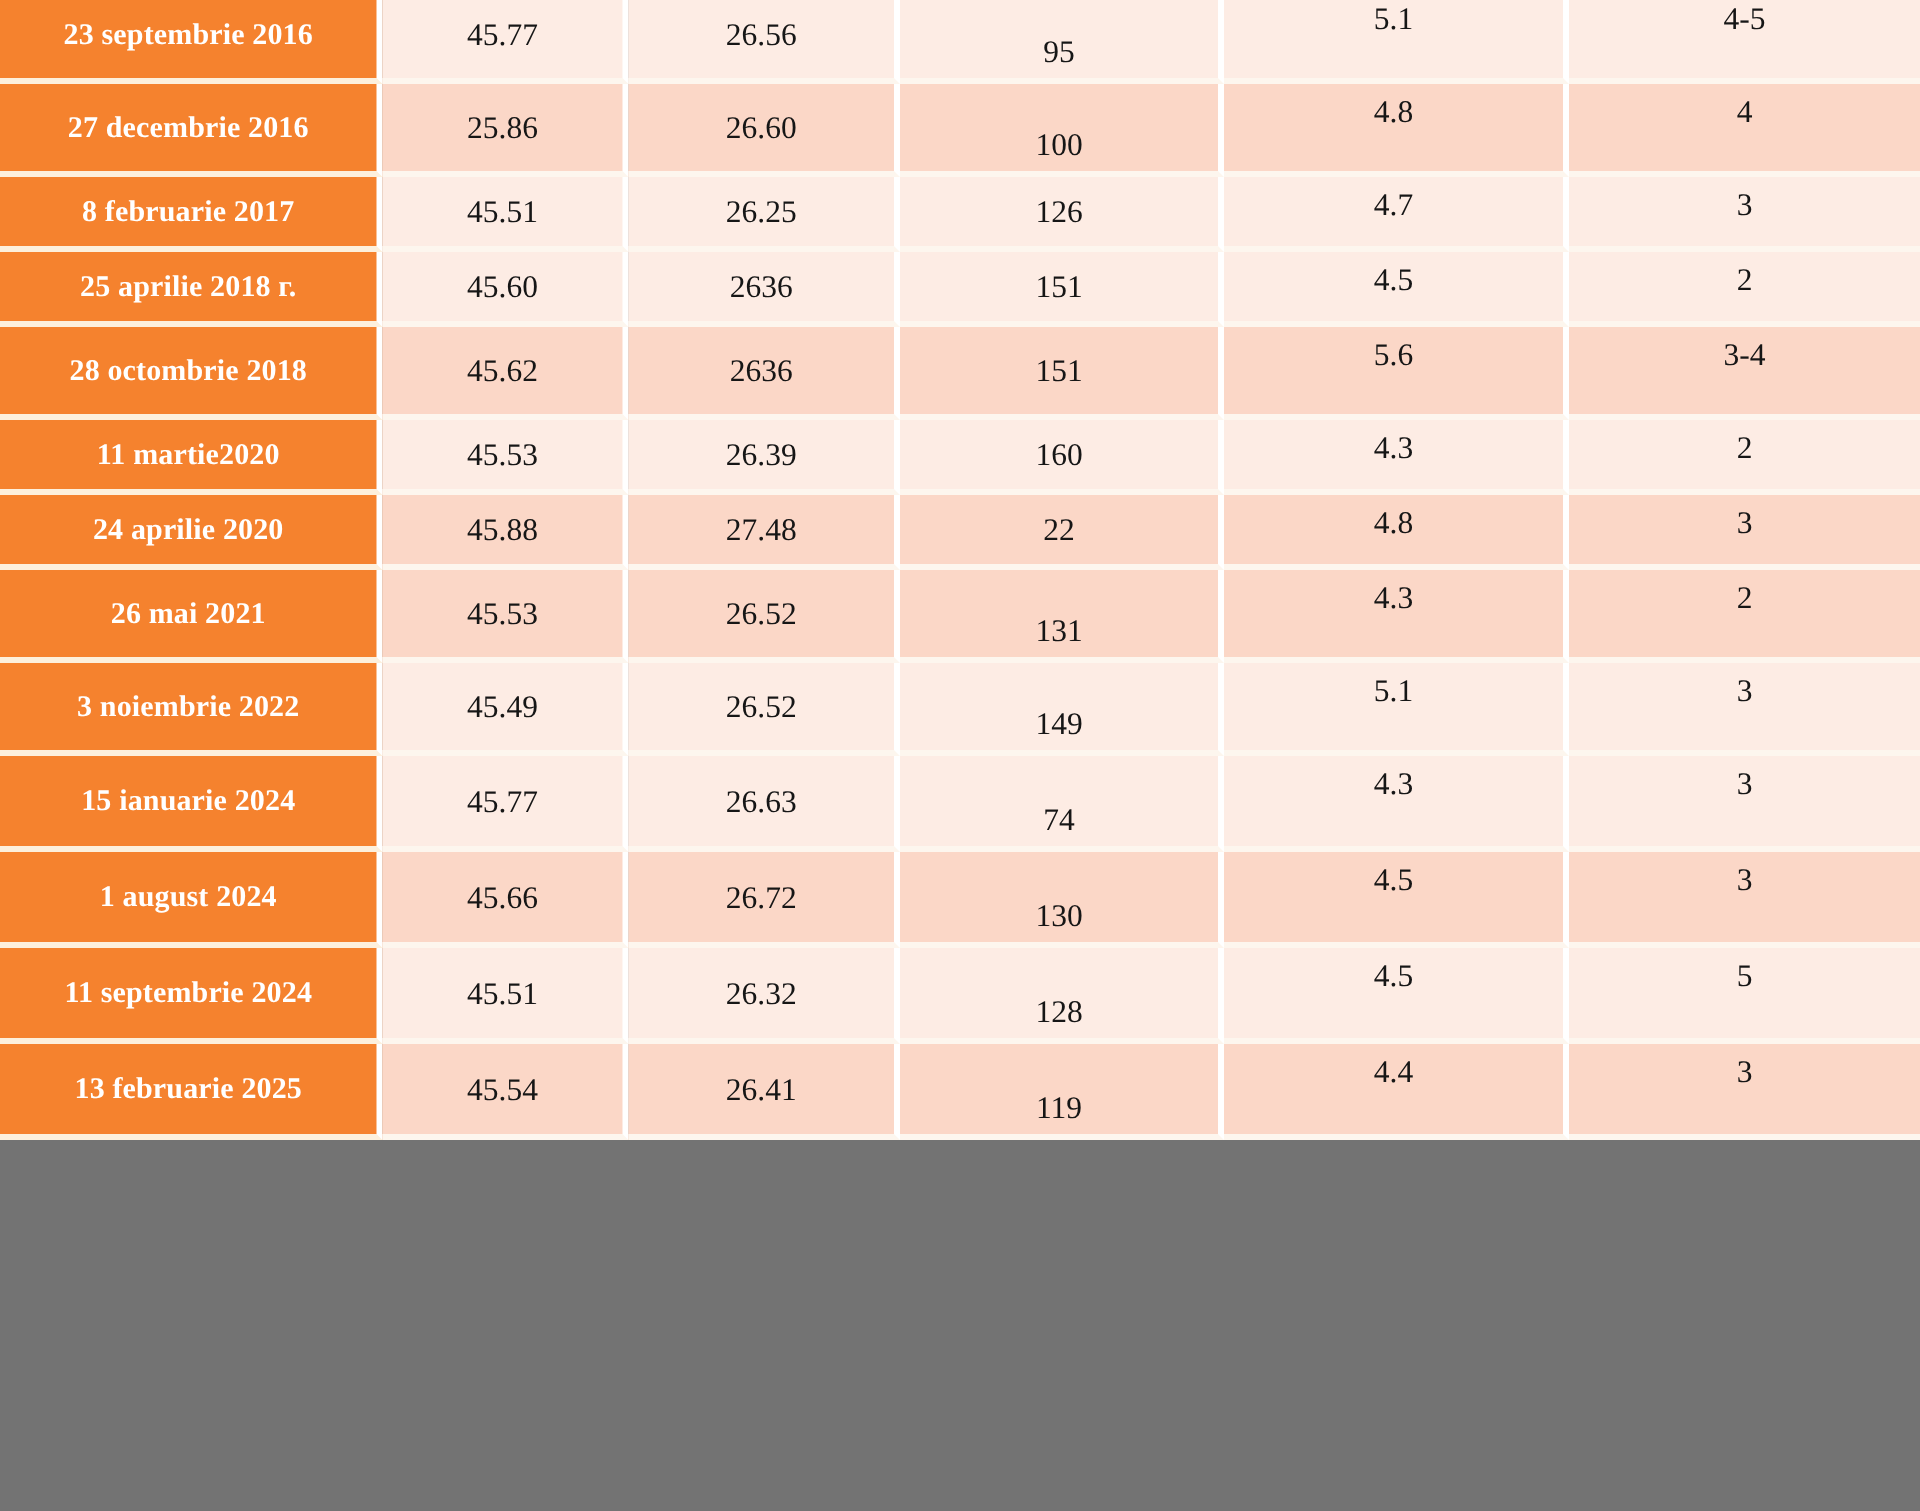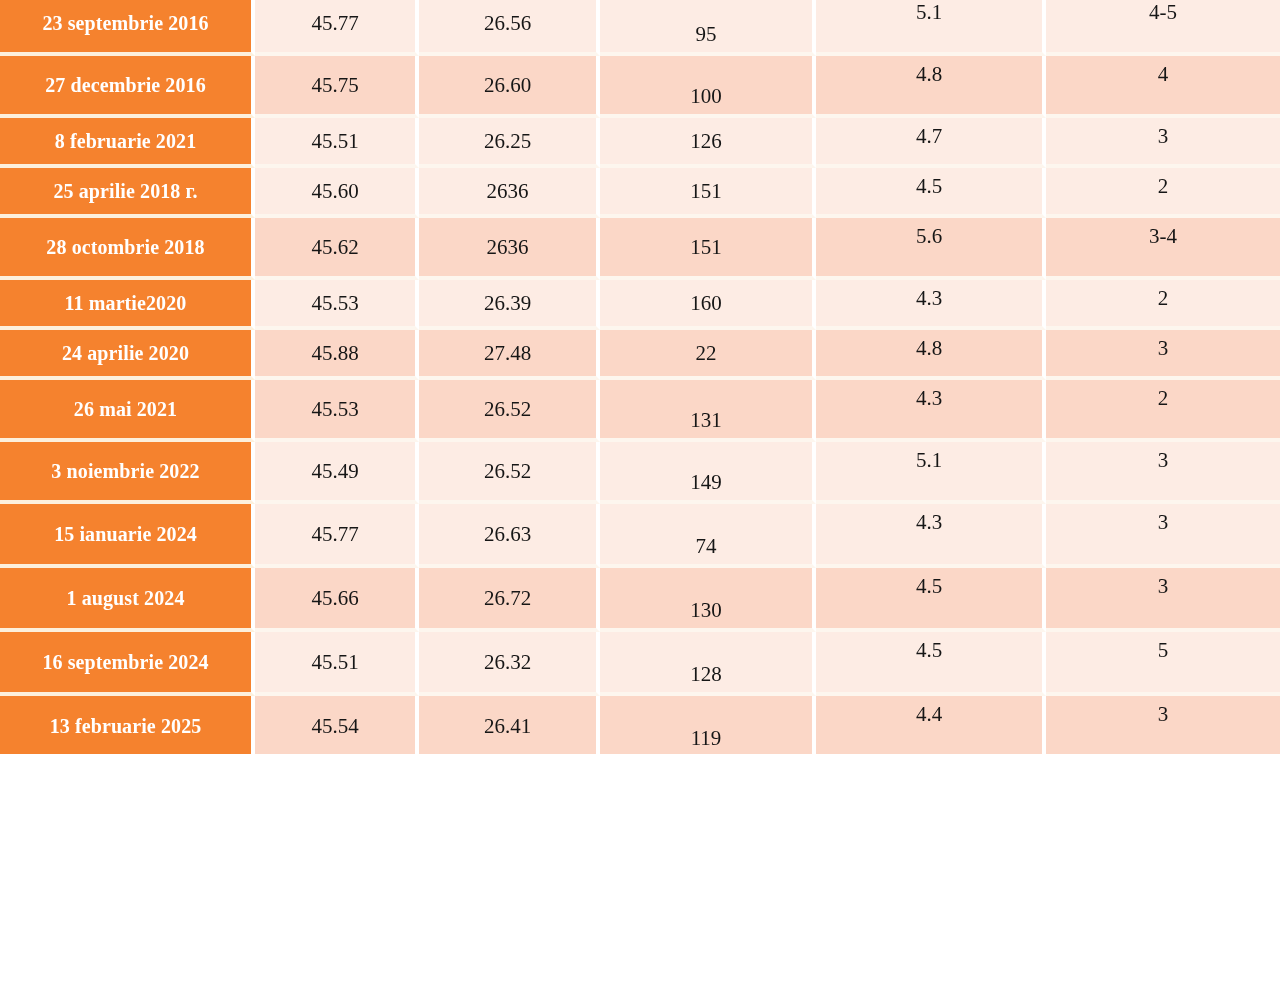--- a/index.html
+++ b/index.html
@@ -9,21 +9,21 @@
   }
   body {
     width: 1280px;
     height: 1007px;
     overflow: hidden;
     font-family: "Liberation Serif", "DejaVu Serif", serif;
   }
 
   #table-root {
     width: 1280px;
-    height: 754px;
+    height: 1007px;
     position: relative;
     overflow: hidden;
     background: #737373;
   }
 
   .data-table {
     width: 1280px;
     border-collapse: separate;
     border-spacing: 0;
     table-layout: fixed;
@@ -97,28 +97,28 @@
         <tr class="row-light tall">
           <td class="date-cell">23 septembrie 2016</td>
           <td class="val-cell mid">45.77</td>
           <td class="val-cell mid">26.56</td>
           <td class="val-cell shift-down">95</td>
           <td class="val-cell shift-up">5.1</td>
           <td class="val-cell shift-up">4-5</td>
         </tr>
         <tr class="row-dark tall">
           <td class="date-cell">27 decembrie 2016</td>
-          <td class="val-cell mid">45.75</td>
+          <td class="val-cell mid">25.86</td>
           <td class="val-cell mid">26.60</td>
           <td class="val-cell shift-down">100</td>
           <td class="val-cell shift-up">4.8</td>
           <td class="val-cell shift-up">4</td>
         </tr>
         <tr class="row-light">
-          <td class="date-cell">8 februarie 2021</td>
+          <td class="date-cell">8 februarie 2017</td>
           <td class="val-cell mid">45.51</td>
           <td class="val-cell mid">26.25</td>
           <td class="val-cell mid">126</td>
           <td class="val-cell shift-up">4.7</td>
           <td class="val-cell shift-up">3</td>
         </tr>
         <tr class="row-light">
           <td class="date-cell">25 aprilie 2018 г.</td>
           <td class="val-cell mid">45.60</td>
           <td class="val-cell mid">2636</td>
@@ -176,21 +176,21 @@
         </tr>
         <tr class="row-dark xtall">
           <td class="date-cell">1 august 2024</td>
           <td class="val-cell mid">45.66</td>
           <td class="val-cell mid">26.72</td>
           <td class="val-cell shift-down">130</td>
           <td class="val-cell shift-up">4.5</td>
           <td class="val-cell shift-up">3</td>
         </tr>
         <tr class="row-light xtall">
-          <td class="date-cell">16 septembrie 2024</td>
+          <td class="date-cell">11 septembrie 2024</td>
           <td class="val-cell mid">45.51</td>
           <td class="val-cell mid">26.32</td>
           <td class="val-cell shift-down">128</td>
           <td class="val-cell shift-up">4.5</td>
           <td class="val-cell shift-up">5</td>
         </tr>
         <tr class="row-dark xtall">
           <td class="date-cell">13 februarie 2025</td>
           <td class="val-cell mid">45.54</td>
           <td class="val-cell mid">26.41</td>

